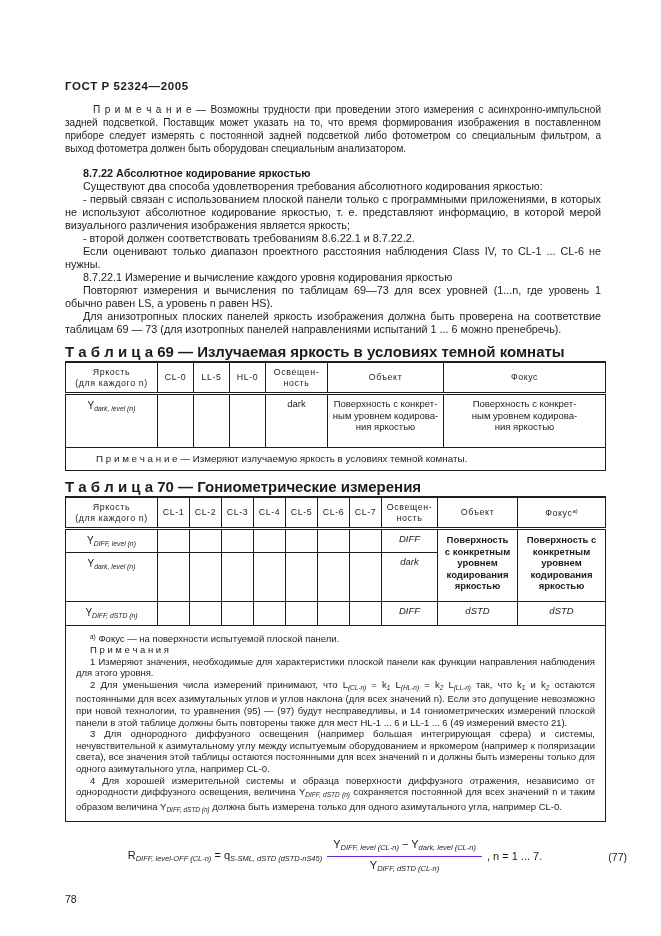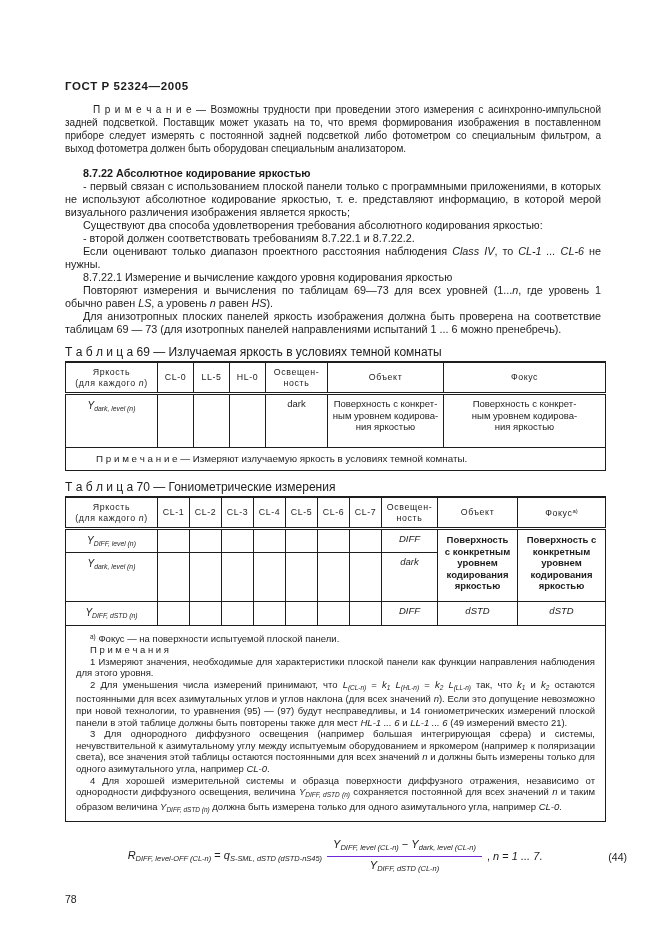--- a/index.html
+++ b/index.html
@@ -14,21 +14,21 @@
     margin:11px 0 0 0;font-size:10px;line-height:13px;text-align:justify;
     text-indent:28px;
   }
   .sec-heading{
     margin:12px 0 0 0;font-size:10.8px;font-weight:bold;line-height:13px;
     text-indent:18px;
   }
   .body-p{
     margin:0;font-size:10.8px;line-height:13px;text-align:justify;text-indent:18px;
   }
-  .tbl-caption{margin:10px 0 3px 0;font-size:12px;line-height:12px;}
+  .tbl-caption{margin:10px 0 3px 0;font-size:15px;line-height:12px;font-weight:bold;}
   .tbl-caption.second{}
 
   table.gtable{
     border-collapse:collapse;width:540px;table-layout:fixed;
     border:1px solid #1e1e1e;border-top:2px solid #1e1e1e;
   }
   .gtable th{
     border:1px solid #1e1e1e;border-bottom:3px double #1e1e1e;
     font-weight:normal;font-size:8.8px;line-height:10.5px;
     padding:4px 2px;text-align:center;vertical-align:middle;letter-spacing:0.6px;
@@ -47,21 +47,21 @@
     text-align:left !important;font-size:9.8px !important;line-height:12px !important;
     padding:5px 10px 5px 30px !important;vertical-align:middle !important;
   }
   .fn-cell{
     text-align:left !important;padding:5px 10px 6px 10px !important;
   }
   .fn-p{
     margin:0;font-size:9.5px;line-height:11.6px;text-align:justify;text-indent:14px;
   }
   .sg-n{}
-  .sg-i{font-style:italic;}
+  .sg-i{}
   .sg-isub{font-style:italic;font-size:0.68em;vertical-align:-0.28em;letter-spacing:0;}
   .sg-sup{font-size:0.68em;vertical-align:0.45em;letter-spacing:0;}
 
   .formula-row{
     position:relative;margin-top:16px;width:540px;text-align:center;
     font-size:11px;line-height:13px;
   }
   .formula-body{display:inline-flex;align-items:center;justify-content:center;}
   .frac{display:inline-block;vertical-align:middle;text-align:center;margin:0 5px;}
   .frac .num{display:block;border-bottom:1px solid #6d28d9;padding:0 6px 2px 6px;}
@@ -72,23 +72,23 @@
 </head>
 <body>
 
 <div class="page">
 
   <div class="gost-num">ГОСТ Р 52324—2005</div>
 
   <p class="top-note">П р и м е ч а н и е — Возможны трудности при проведении этого измерения с асинхронно-импульсной задней подсветкой. Поставщик может указать на то, что время формирования изображения в поставленном приборе следует измерять с постоянной задней подсветкой либо фотометром со специальным фильтром, а выход фотометра должен быть оборудован специальным анализатором.</p>
 
   <p class="sec-heading">8.7.22 Абсолютное кодирование яркостью</p>
+  <p class="body-p">Существуют два способа удовлетворения требования абсолютного кодирования яркостью:</p>
   <p class="body-p">- первый связан с использованием плоской панели только с программными приложениями, в которых не используют абсолютное кодирование яркостью, т. е. представляют информацию, в которой мерой визуального различения изображения является яркость;</p>
-  <p class="body-p">Существуют два способа удовлетворения требования абсолютного кодирования яркостью:</p>
-  <p class="body-p">- второй должен соответствовать требованиям 8.7.22.1 и 8.7.22.2.</p>
+  <p class="body-p">- второй должен соответствовать требованиям 8.6.22.1 и 8.7.22.2.</p>
   <p class="body-p"><span class="sg-n">Если оценивают только диапазон проектного расстояния наблюдения </span><span class="sg-i">Class IV</span><span class="sg-n">, то </span><span class="sg-i">CL-1 ... CL-6</span><span class="sg-n"> не нужны.</span></p>
   <p class="body-p">8.7.22.1 Измерение и вычисление каждого уровня кодирования яркостью</p>
   <p class="body-p"><span class="sg-n">Повторяют измерения и вычисления по таблицам 69—73 для всех уровней (1...</span><span class="sg-i">n</span><span class="sg-n">, где уровень 1 обычно равен </span><span class="sg-i">LS</span><span class="sg-n">, а уровень </span><span class="sg-i">n</span><span class="sg-n"> равен </span><span class="sg-i">HS</span><span class="sg-n">).</span></p>
   <p class="body-p">Для анизотропных плоских панелей яркость изображения должна быть проверена на соответствие таблицам 69 — 73 (для изотропных панелей направлениями испытаний 1 ... 6 можно пренебречь).</p>
 
   <div class="tbl-caption">Т а б л и ц а  69 — Излучаемая яркость в условиях темной комнаты</div>
 
   <table class="gtable t69">
     <colgroup>
       <col style="width:92px">
@@ -206,18 +206,18 @@
 
   <div class="formula-row">
     <span class="formula-body">
       <span><span class="sg-i">R</span><span class="sg-isub">DIFF, level-OFF (CL-n)</span><span class="sg-n"> = </span><span class="sg-i">q</span><span class="sg-isub">S-SML, dSTD (dSTD-nS45)</span></span>
       <span class="frac">
         <span class="num"><span class="sg-i">Y</span><span class="sg-isub">DIFF, level (CL-n)</span><span class="sg-n"> − </span><span class="sg-i">Y</span><span class="sg-isub">dark, level (CL-n)</span></span>
         <span class="den"><span class="sg-i">Y</span><span class="sg-isub">DIFF, dSTD (CL-n)</span></span>
       </span>
       <span><span class="sg-n">, </span><span class="sg-i">n</span><span class="sg-n"> = </span><span class="sg-i">1 ... 7</span><span class="sg-n">.</span></span>
     </span>
-    <span class="formula-number">(44)</span>
+    <span class="formula-number">(77)</span>
   </div>
 
   <div class="page-number">78</div>
 
 </div>
 
 </body></html>

